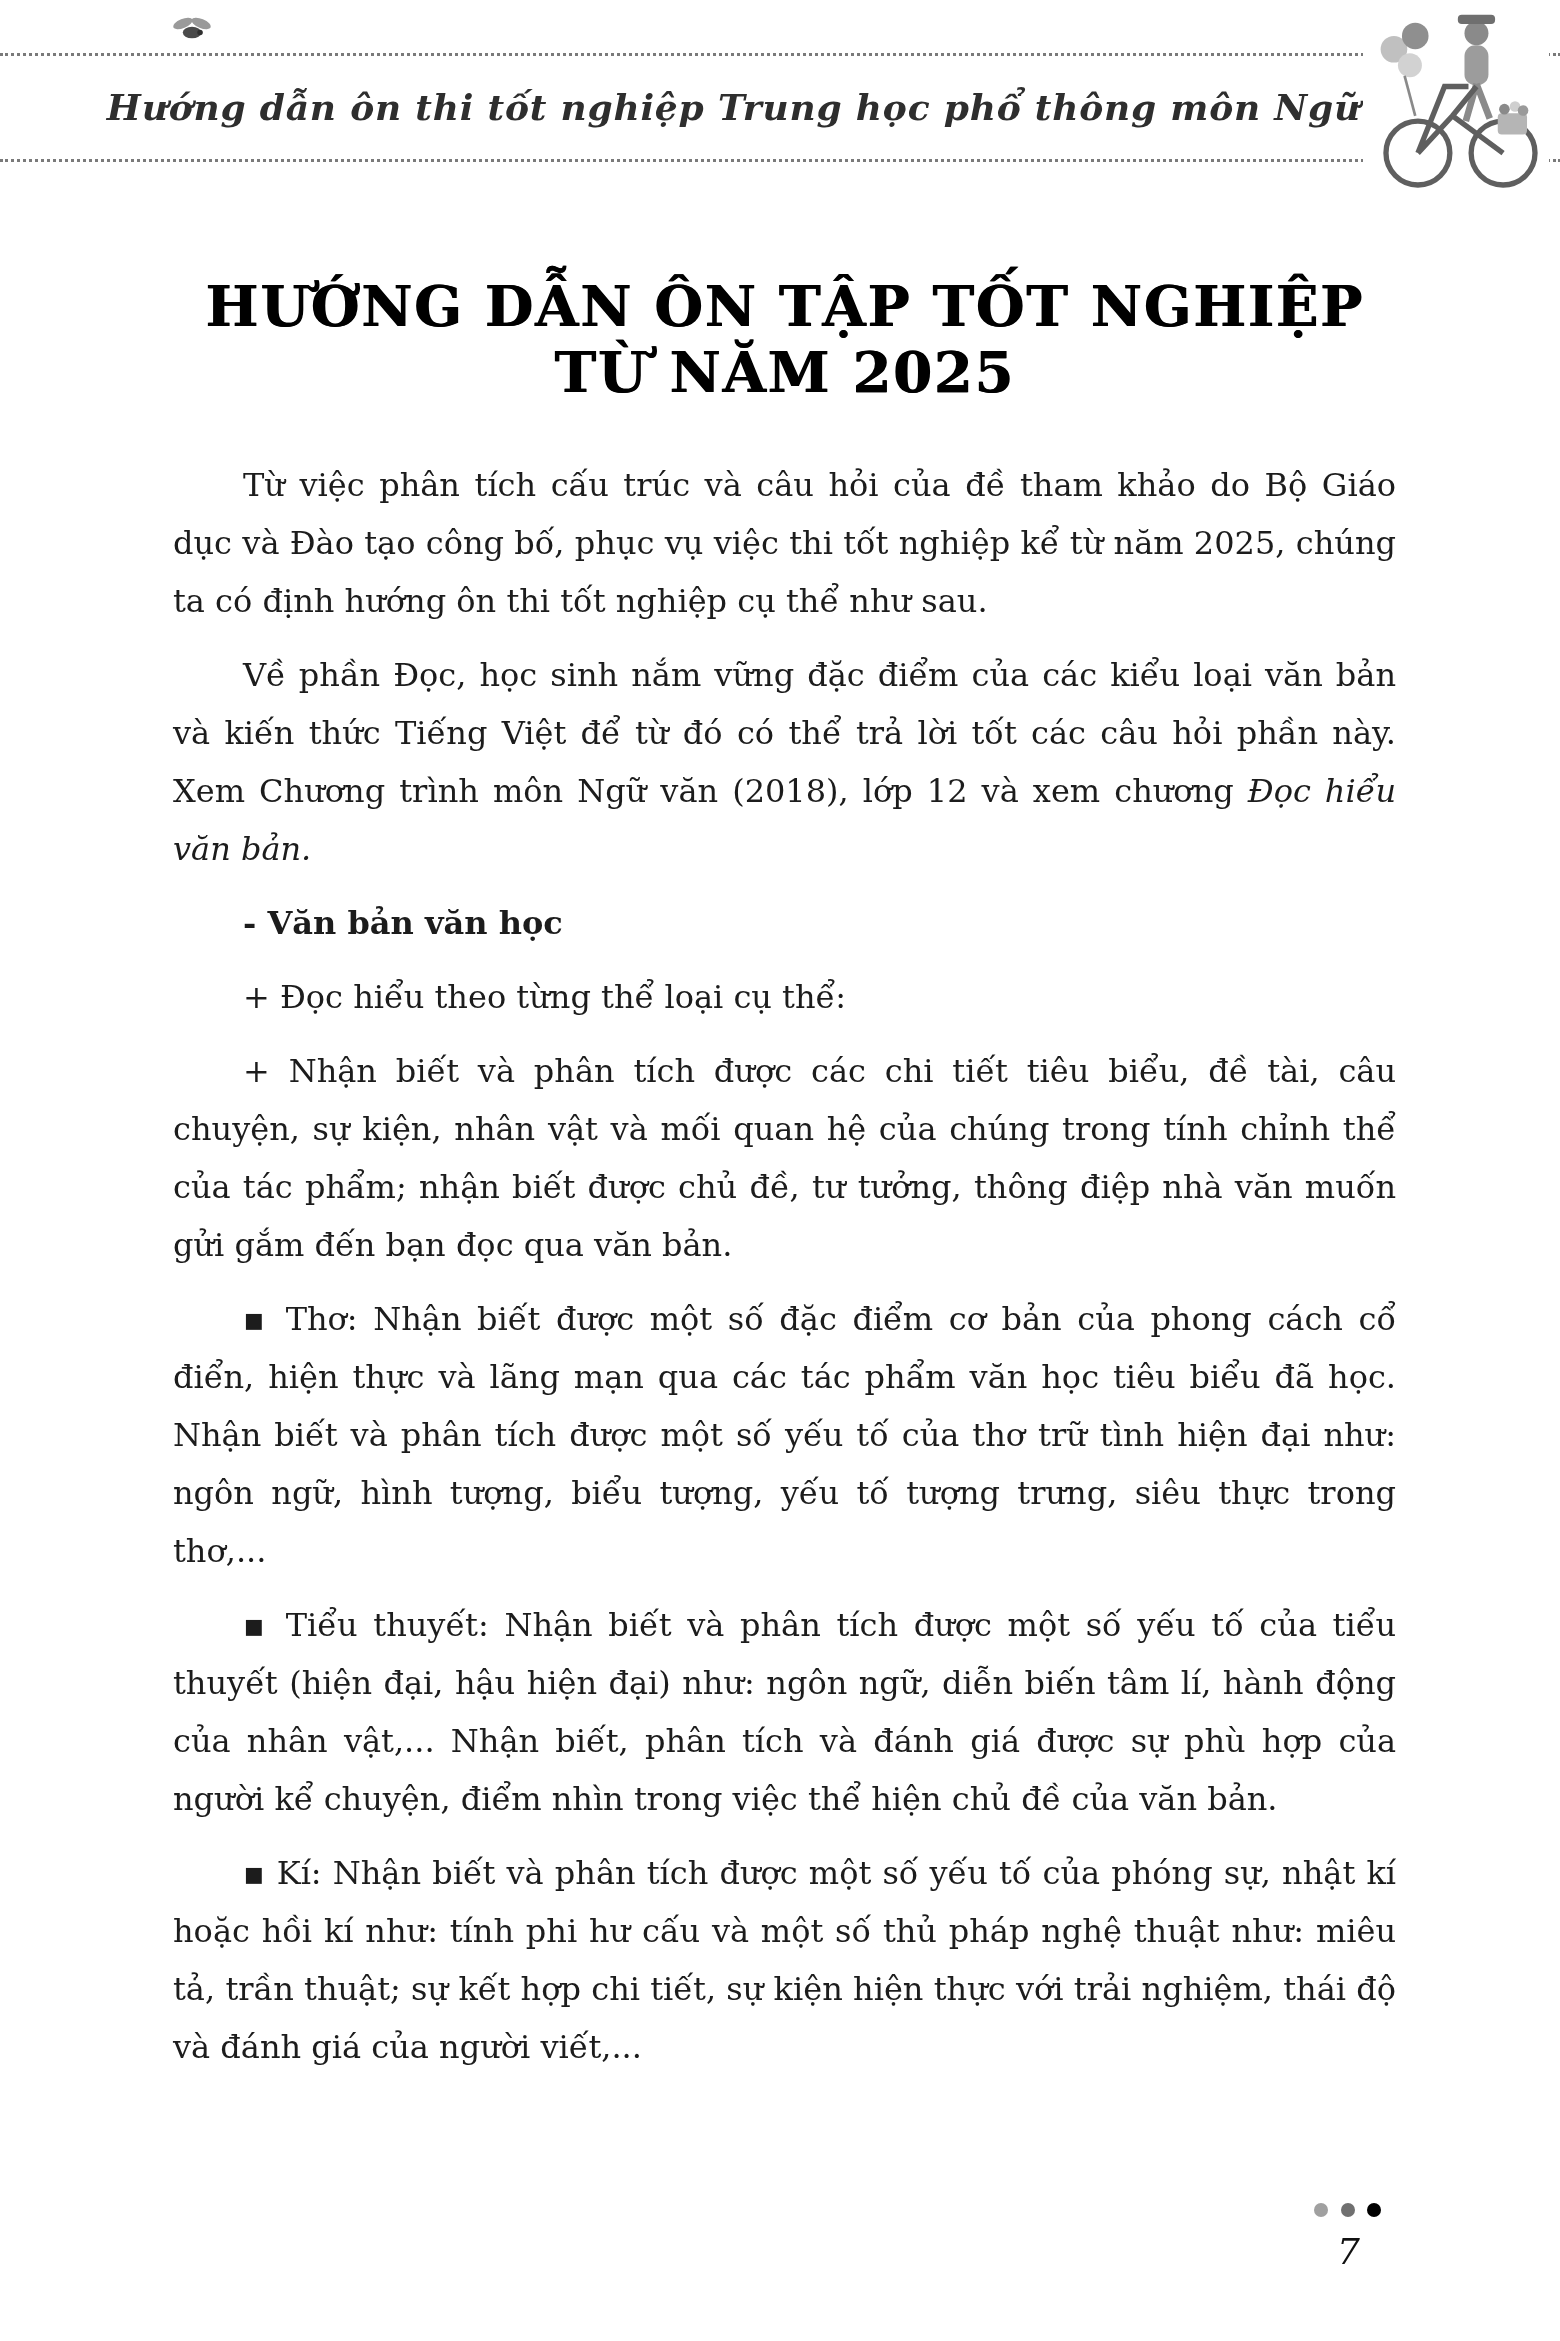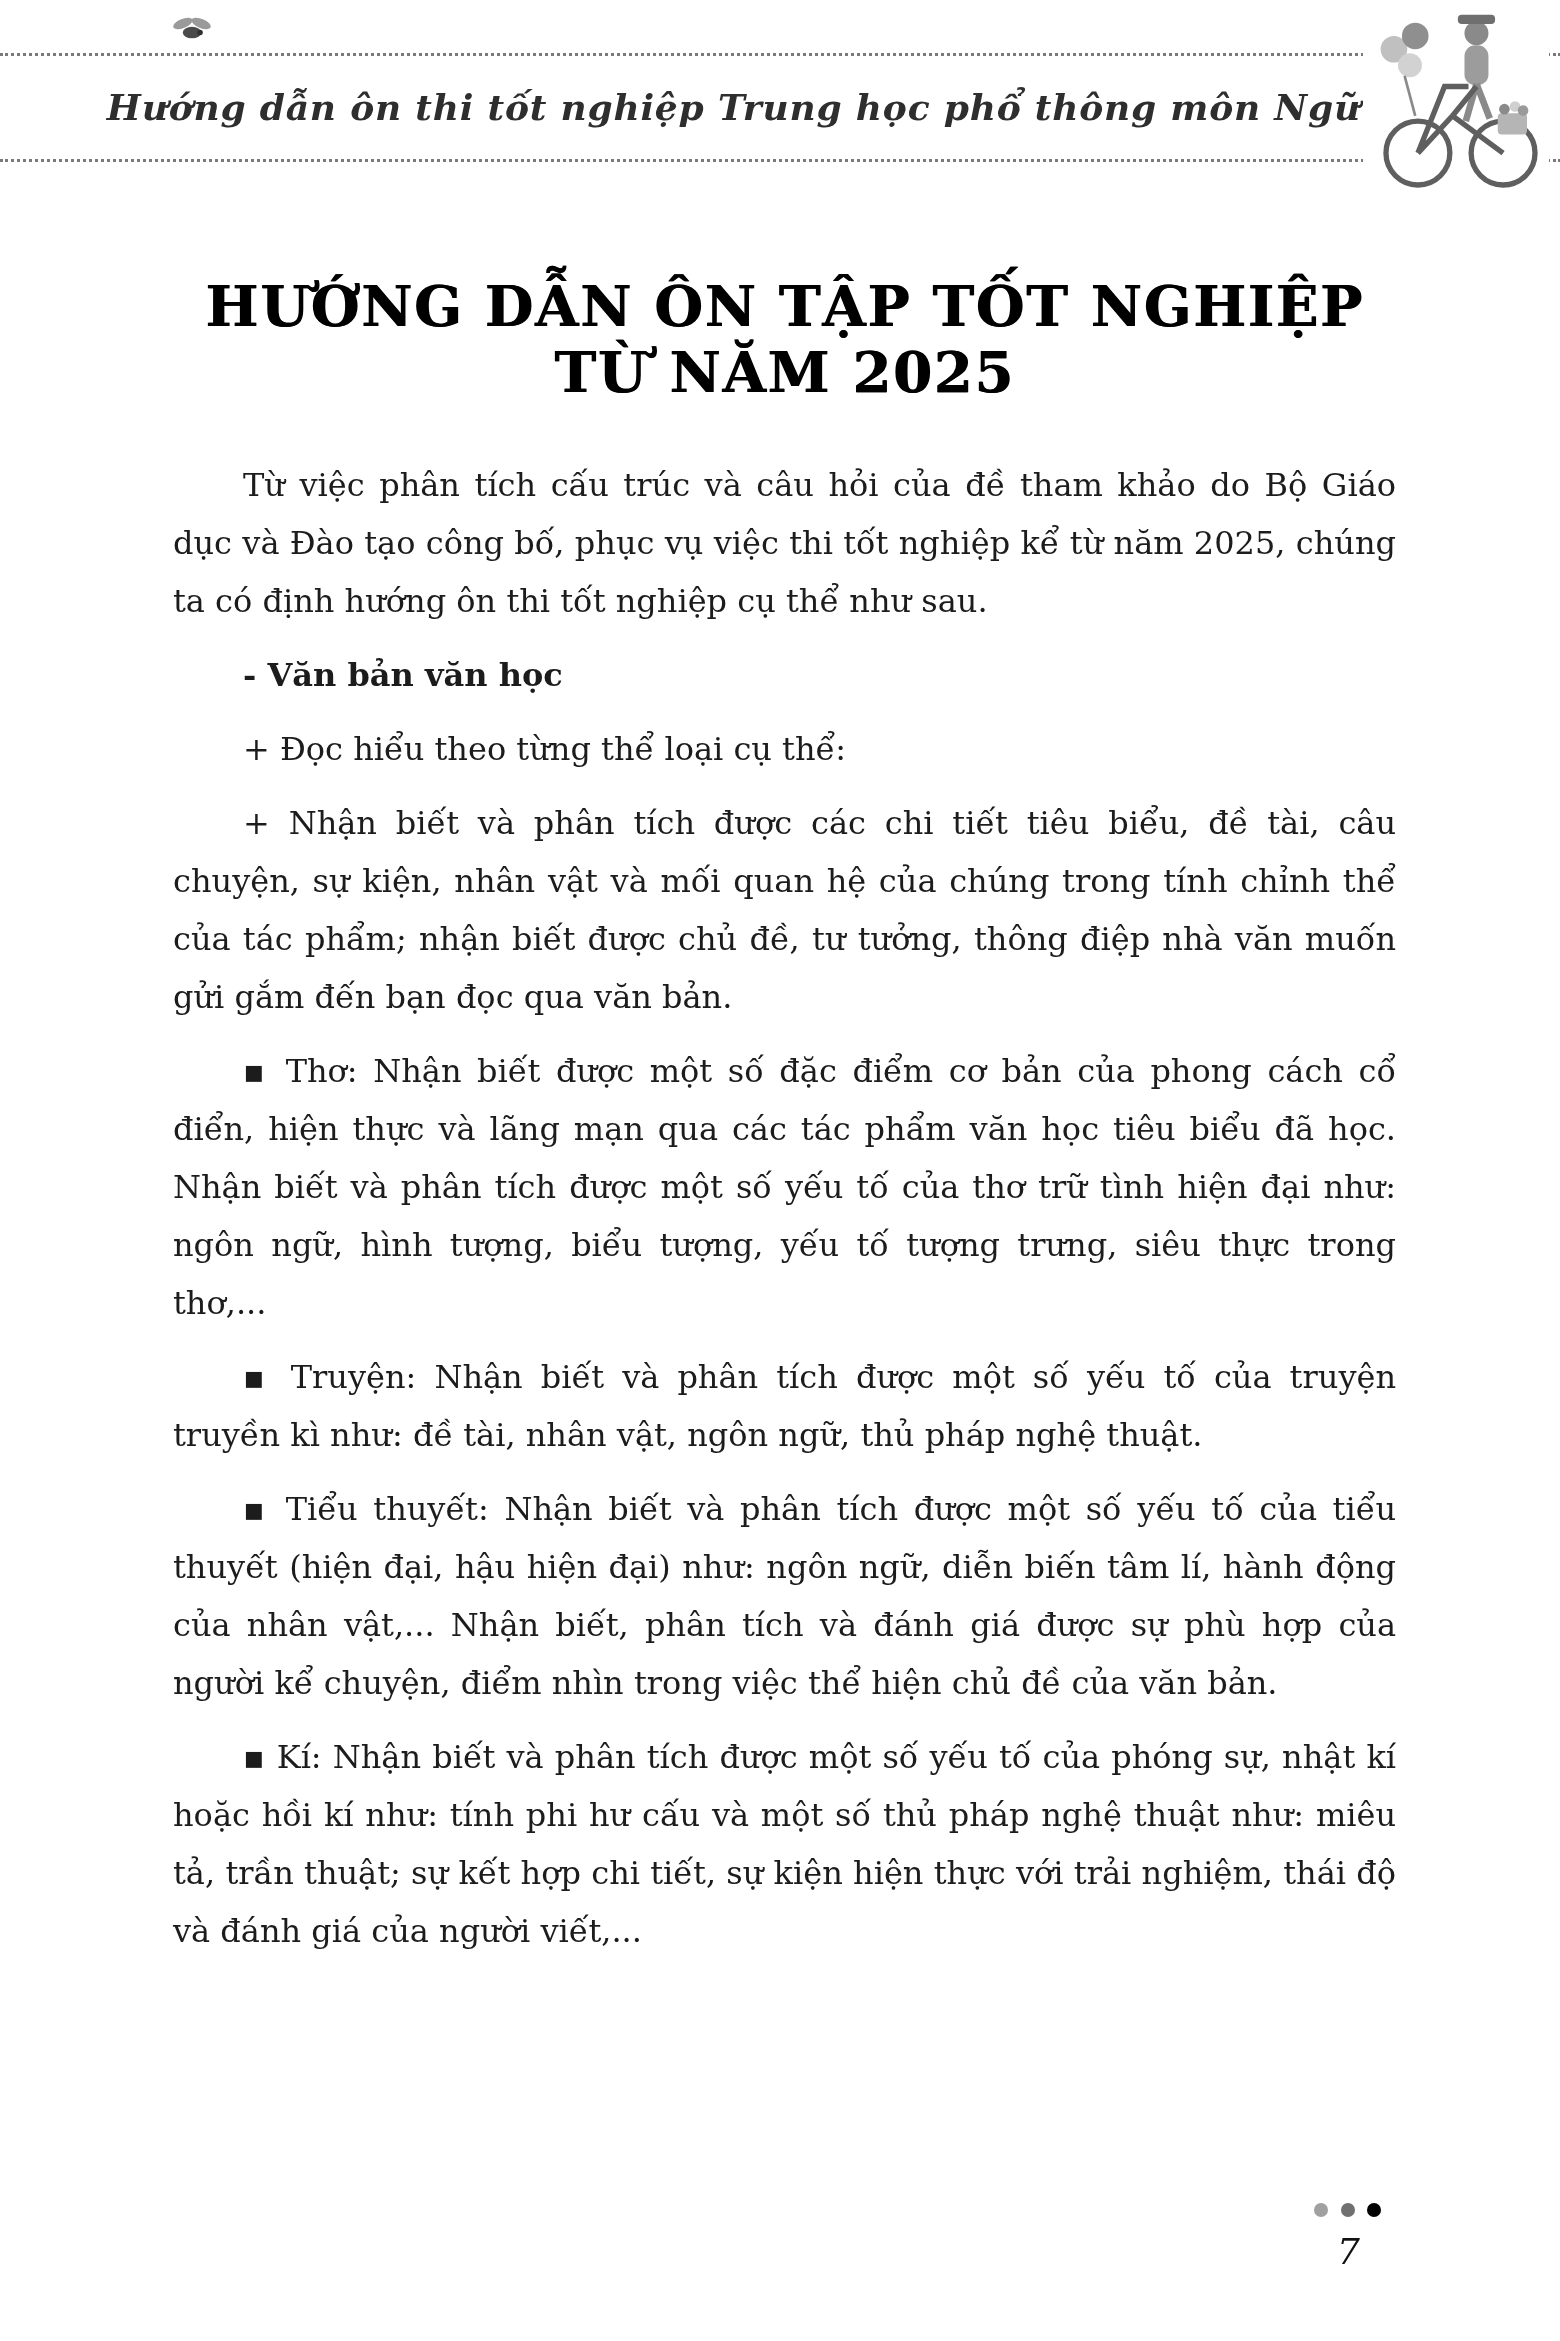--- a/index.html
+++ b/index.html
@@ -105,30 +105,30 @@
       <circle cx="109" cy="73" r="4" fill="#cfcfcf"></circle>
       <circle cx="115" cy="76" r="4" fill="#9a9a9a"></circle>
     </svg>
   </span>
 
   <div class="content">
     <h1 class="title">HƯỚNG DẪN ÔN TẬP TỐT NGHIỆP TỪ NĂM 2025</h1>
 
     <p class="body-par"><span>Từ việc phân tích cấu trúc và câu hỏi của đề tham khảo do Bộ Giáo dục và Đào tạo công bố, phục vụ việc thi tốt nghiệp kể từ năm 2025, chúng ta có định hướng ôn thi tốt nghiệp cụ thể như sau.</span></p>
 
+    <p class="body-par"><span>Về phần Đọc, học sinh nắm vững đặc điểm của các kiểu loại văn bản và kiến thức Tiếng Việt để từ đó có thể trả lời tốt các câu hỏi phần này. Xem Chương trình môn Ngữ văn (2018), lớp 12 và xem chương </span><em>Đọc hiểu văn bản.</em></p>
 
     <p class="body-par bold-par"><span>- Văn bản văn học</span></p>
 
     <p class="body-par"><span>+ Đọc hiểu theo từng thể loại cụ thể:</span></p>
 
     <p class="body-par"><span>+ Nhận biết và phân tích được các chi tiết tiêu biểu, đề tài, câu chuyện, sự kiện, nhân vật và mối quan hệ của chúng trong tính chỉnh thể của tác phẩm; nhận biết được chủ đề, tư tưởng, thông điệp nhà văn muốn gửi gắm đến bạn đọc qua văn bản.</span></p>
 
     <p class="body-par"><span>▪ Thơ: Nhận biết được một số đặc điểm cơ bản của phong cách cổ điển, hiện thực và lãng mạn qua các tác phẩm văn học tiêu biểu đã học. Nhận biết và phân tích được một số yếu tố của thơ trữ tình hiện đại như: ngôn ngữ, hình tượng, biểu tượng, yếu tố tượng trưng, siêu thực trong thơ,...</span></p>
 
-    <p class="body-par"><span>▪ Truyện: Nhận biết và phân tích được một số yếu tố của truyện truyền kì như: đề tài, nhân vật, ngôn ngữ, thủ pháp nghệ thuật.</span></p>
 
     <p class="body-par"><span>▪ Tiểu thuyết: Nhận biết và phân tích được một số yếu tố của tiểu thuyết (hiện đại, hậu hiện đại) như: ngôn ngữ, diễn biến tâm lí, hành động của nhân vật,... Nhận biết, phân tích và đánh giá được sự phù hợp của người kể chuyện, điểm nhìn trong việc thể hiện chủ đề của văn bản.</span></p>
 
 
     <p class="body-par"><span>▪ Kí: Nhận biết và phân tích được một số yếu tố của phóng sự, nhật kí hoặc hồi kí như: tính phi hư cấu và một số thủ pháp nghệ thuật như: miêu tả, trần thuật; sự kết hợp chi tiết, sự kiện hiện thực với trải nghiệm, thái độ và đánh giá của người viết,...</span></p>
   </div>
 
   <div class="footer-dots">
     <span class="dot dot-1"></span>
     <span class="dot dot-2"></span>

